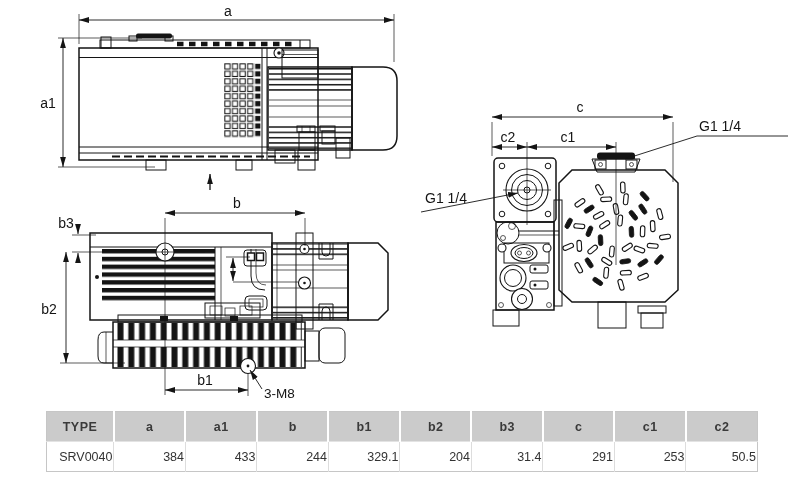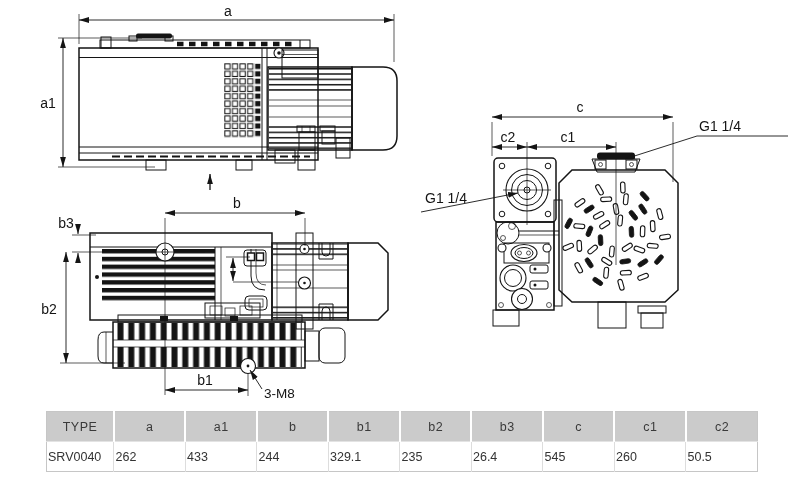--- a/index.html
+++ b/index.html
@@ -15,24 +15,24 @@
   .wfill{fill:#fff;stroke:#141414;stroke-width:1.1;}
   .dk{fill:#141414;stroke:none;}
   .dimlbl{font-family:"Liberation Sans",sans-serif;font-size:14px;fill:#141414;}
   .notelbl{font-family:"Liberation Sans",sans-serif;font-size:13.5px;fill:#141414;}
   .slot-o{fill:#fff;stroke:#141414;stroke-width:1.1;}
   .slot-f{fill:#141414;stroke:#141414;stroke-width:0.8;}
   
   .table-wrap{position:absolute;left:46px;top:411px;width:712px;}
   table{width:100%;border-collapse:collapse;table-layout:fixed;
         border:1px solid #c6c6c6;font-size:12.5px;}
-  th{background:#cbcbcb;color:#3a3a3a;font-weight:normal;height:27px;
+  th{background:#cbcbcb;color:#3a3a3a;font-weight:bold;height:27px;
      border-right:2px solid #fff;letter-spacing:0.5px;}
   th:last-child{border-right:none;}
-  td{background:#fff;color:#333;text-align:left;height:27px;
+  td{background:#fff;color:#333;text-align:right;height:27px;
      border-right:1px solid #ddd;border-top:1px solid #e3e3e3;margin-left:22px;}
   td:last-child{border-right:none;}
   th:first-child{width:9%;}
 </style>
 </head>
 <body>
 
 <div class="page">
 
 <svg width="800" height="408" viewBox="0 0 800 408">
@@ -368,27 +368,27 @@
         <th>b2</th>
         <th>b3</th>
         <th>c</th>
         <th>c1</th>
         <th>c2</th>
       </tr>
     </thead>
     <tbody>
       <tr>
         <td>SRV0040</td>
-        <td>262</td>
+        <td>384</td>
         <td>433</td>
         <td>244</td>
         <td>329.1</td>
-        <td>235</td>
-        <td>26.4</td>
-        <td>545</td>
-        <td>260</td>
+        <td>204</td>
+        <td>31.4</td>
+        <td>291</td>
+        <td>253</td>
         <td>50.5</td>
       </tr>
     </tbody>
   </table>
 </div>
 
 </div>
 
 </body></html>

